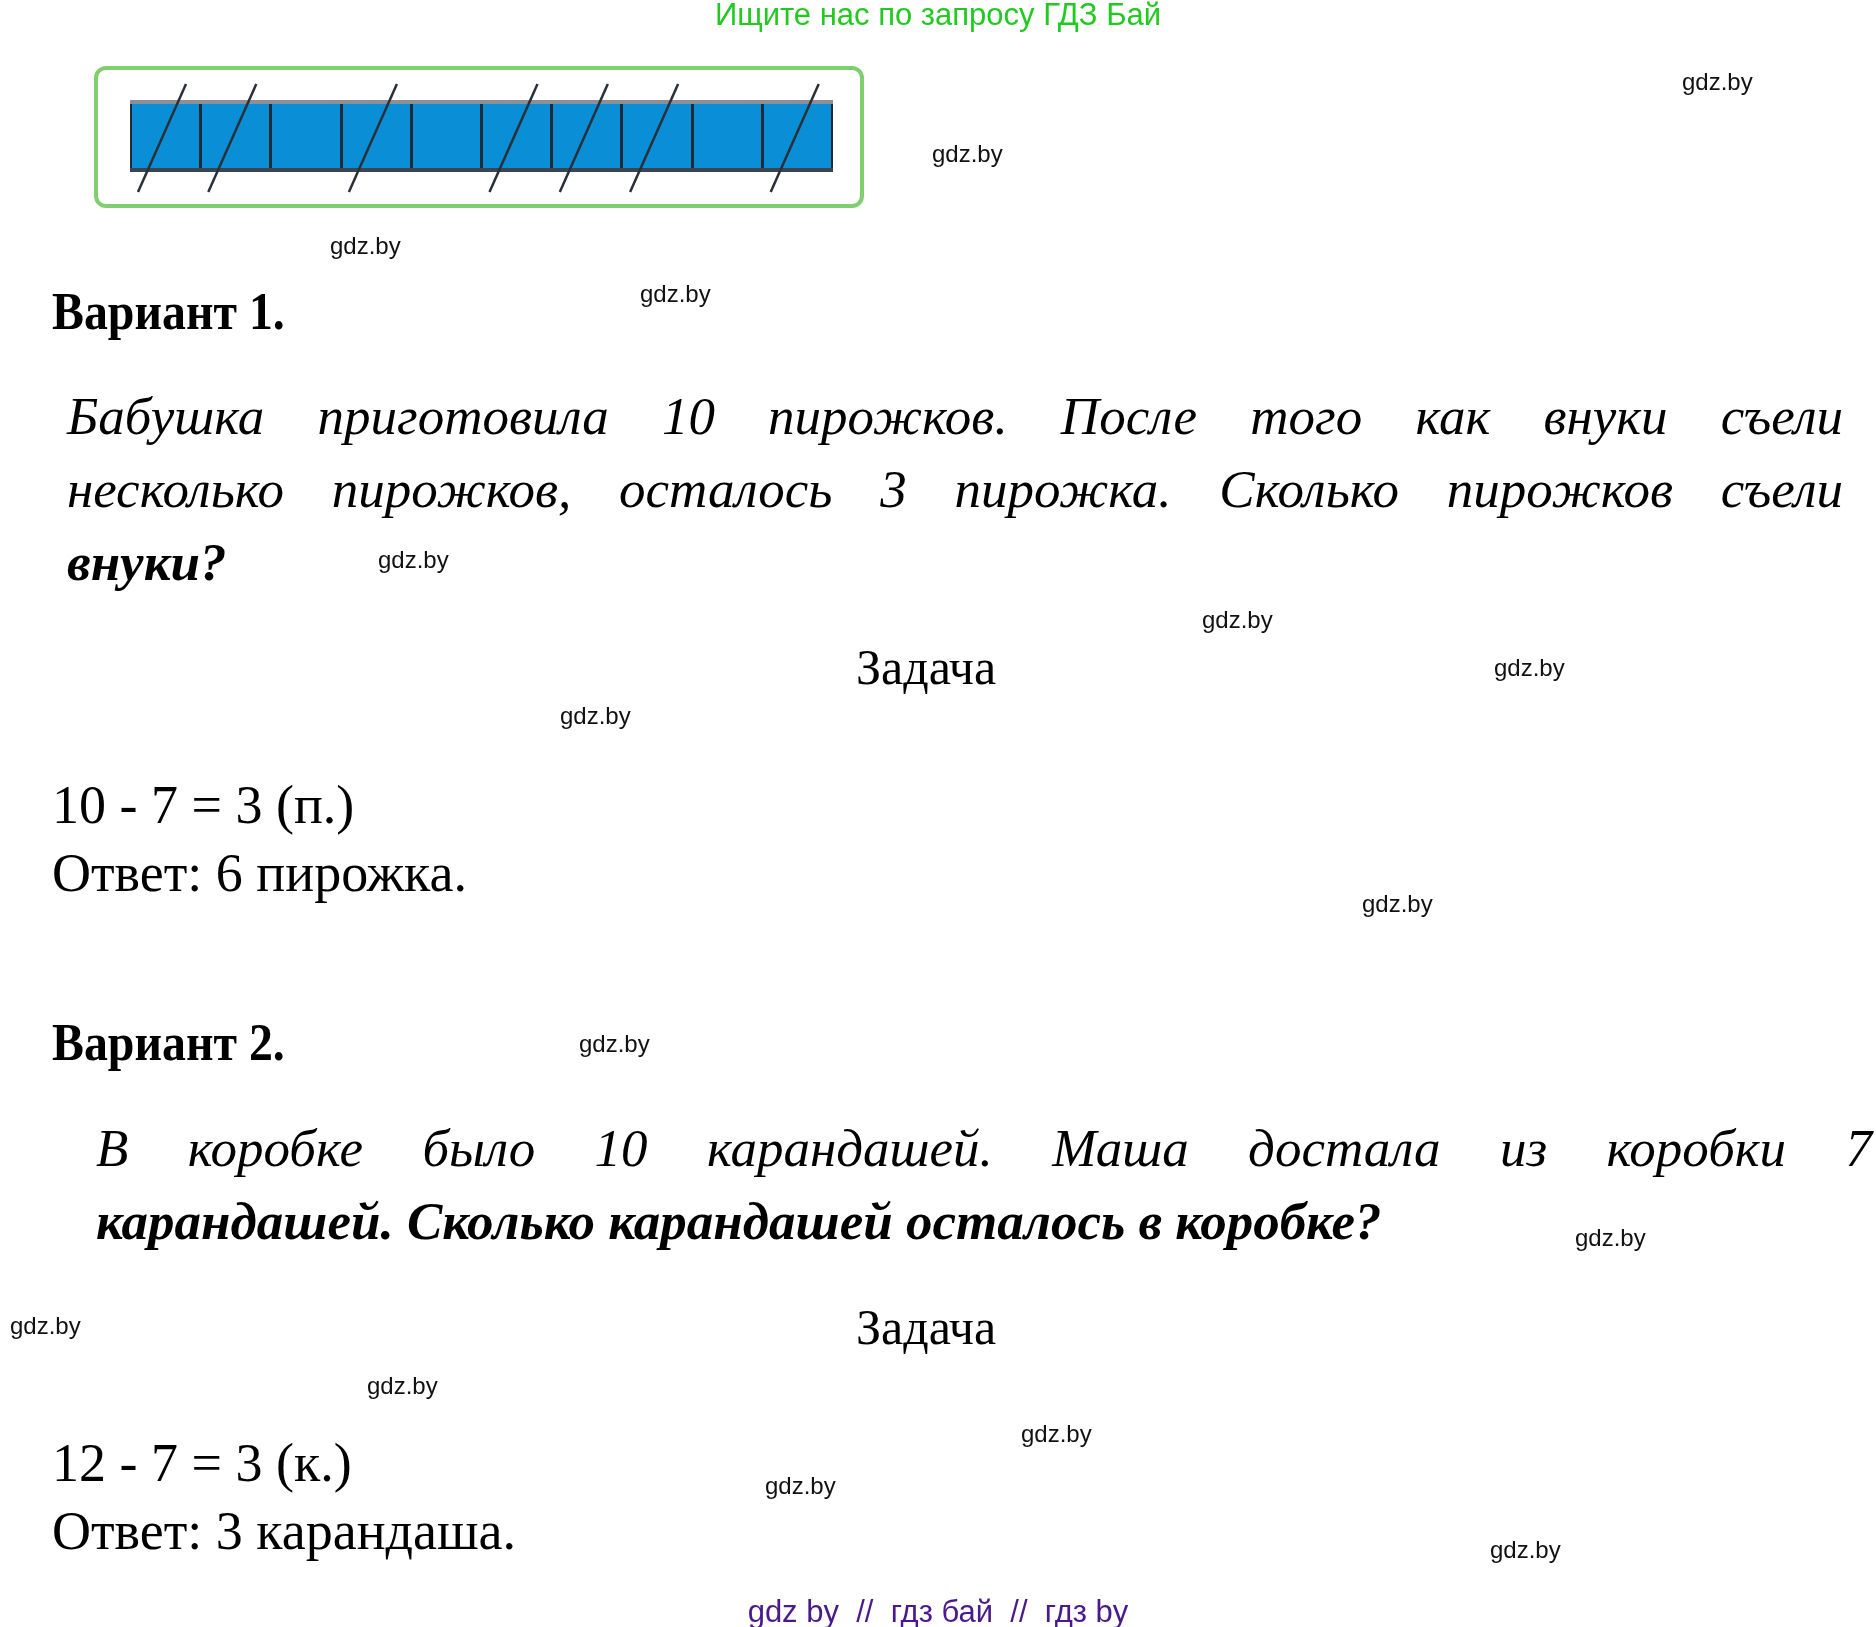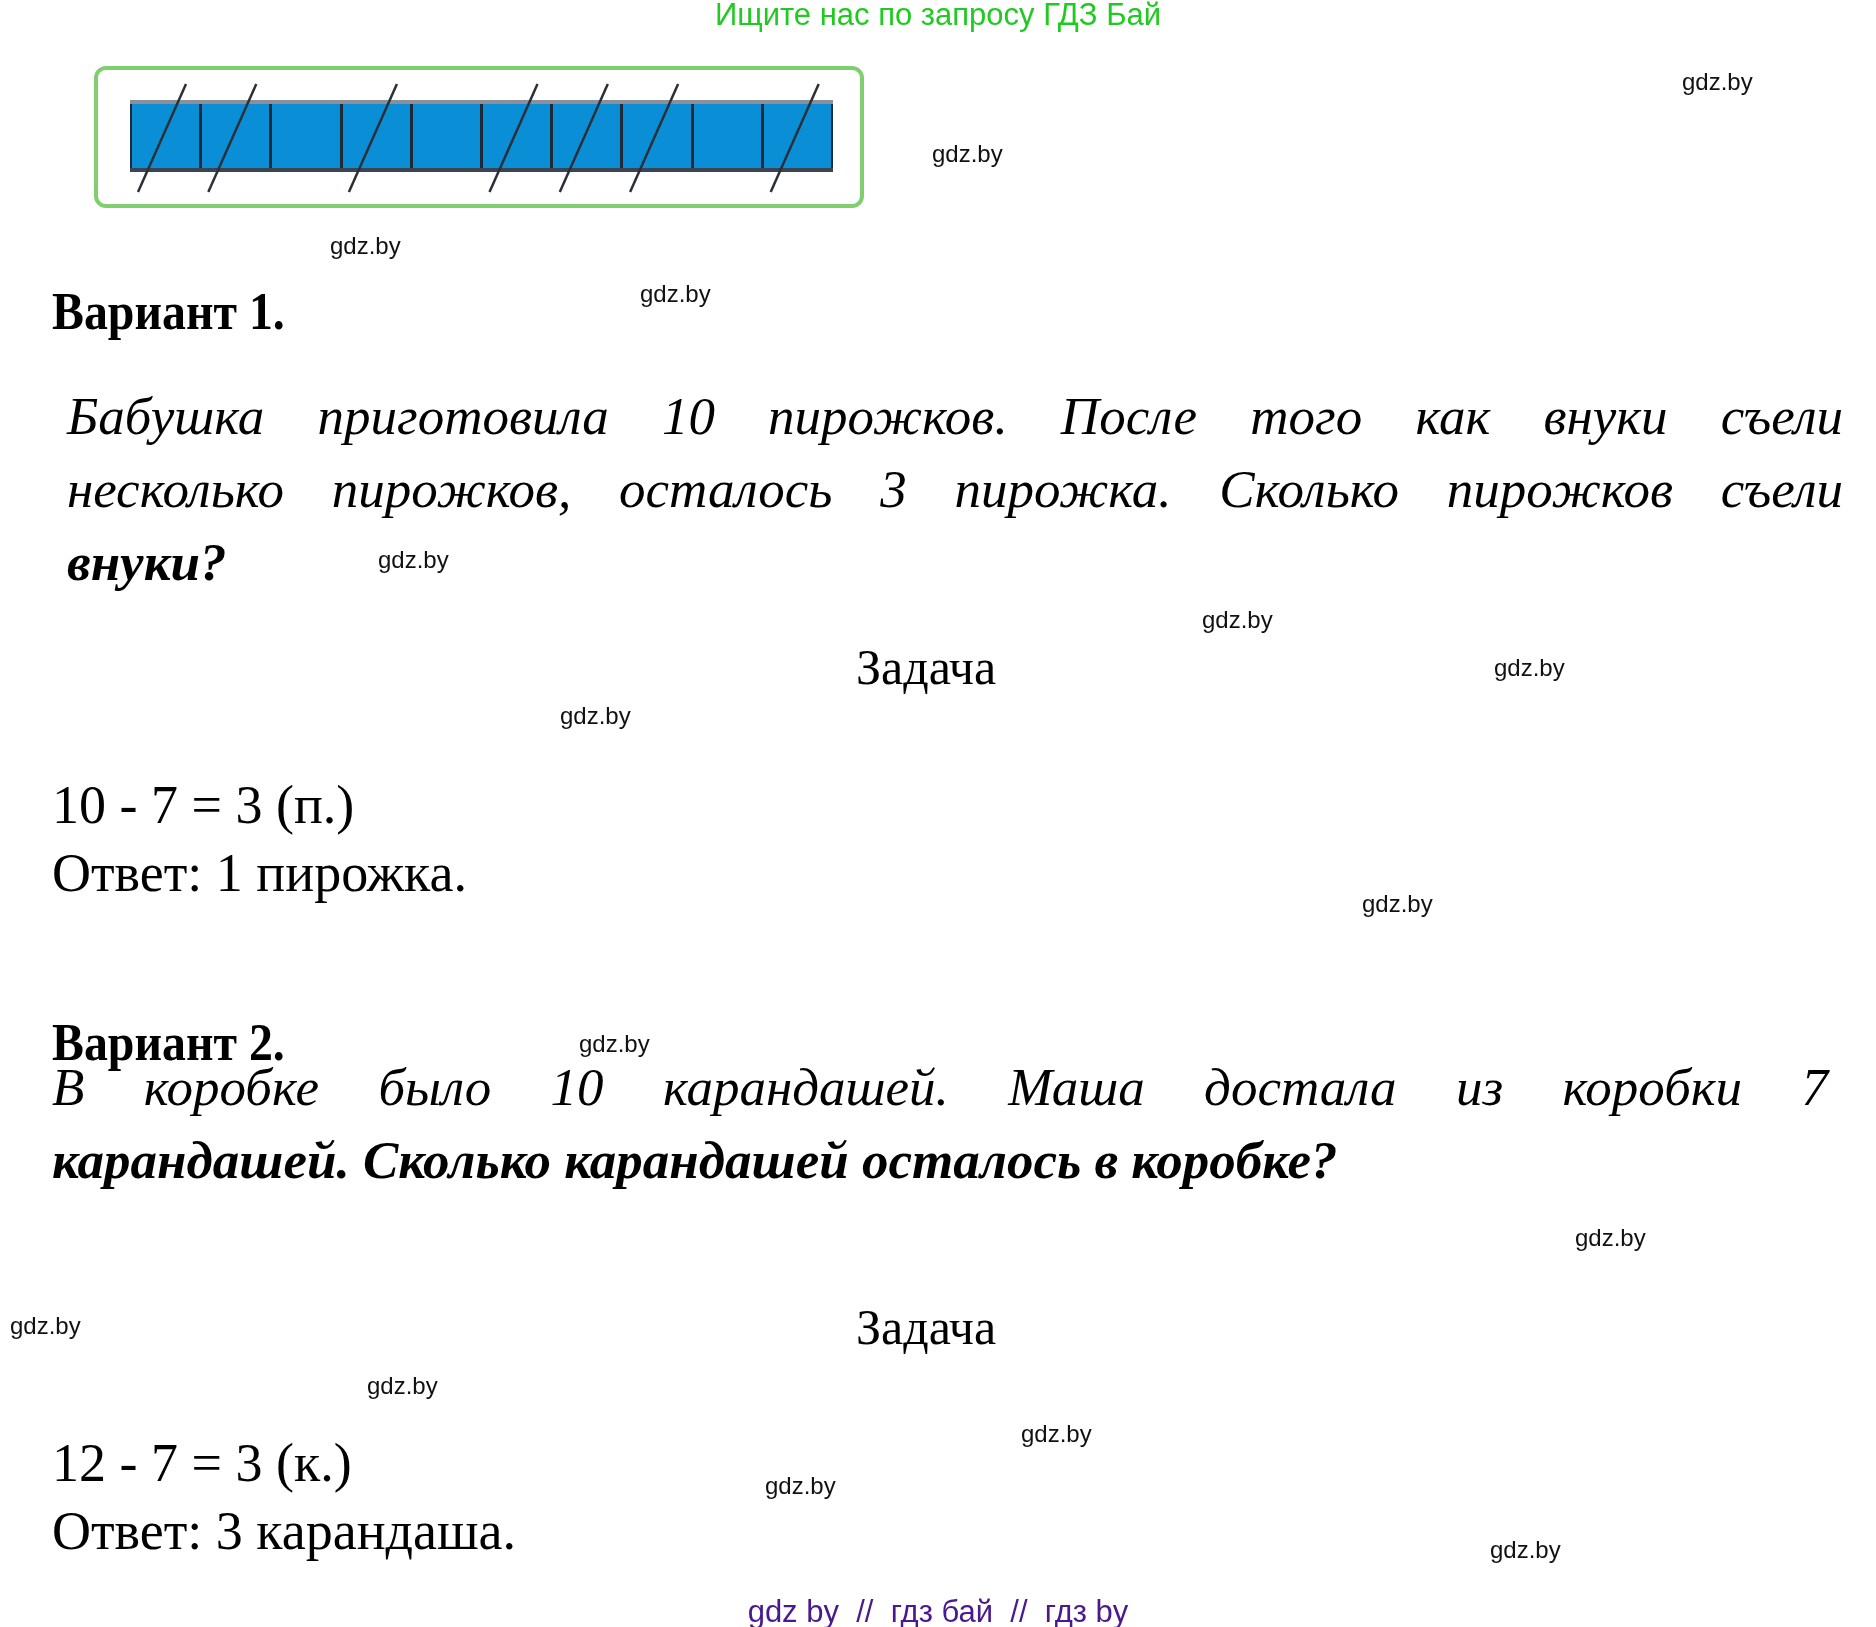--- a/index.html
+++ b/index.html
@@ -69,24 +69,24 @@
   </div>
 
 <div class="abs heading" style="left:52px; top:282px;">Вариант 1.</div>
 <div class="abs para" style="top:380px;margin-left:15px;">
   <span class="line">Бабушка приготовила 10 пирожков. После того как внуки съели</span>
   <span class="line">несколько пирожков, осталось 3 пирожка.  Сколько пирожков съели</span>
   <span class="line last">внуки?</span>
 </div>
 <div class="abs task" style="left:856px; top:638px;">Задача</div>
 <div class="abs eq" style="left:52px; top:778px;">10 - 7 = 3 (п.)</div>
-<div class="abs eq" style="left:52px; top:846px;">Ответ: 1 пирожка.</div>
+<div class="abs eq" style="left:52px; top:846px;">Ответ: 6 пирожка.</div>
 
 <div class="abs heading" style="left:52px; top:1013px;">Вариант 2.</div>
-<div class="abs para" style="top:1051px;">
+<div class="abs para" style="top:1112px;margin-left:44px;">
   <span class="line">В коробке было 10 карандашей. Маша достала из коробки 7</span>
   <span class="line last">карандашей. Сколько карандашей осталось в коробке?</span>
 </div>
 <div class="abs task" style="left:856px; top:1298px;">Задача</div>
 <div class="abs eq" style="left:52px; top:1436px;">12 - 7 = 3 (к.)</div>
 <div class="abs eq" style="left:52px; top:1504px;">Ответ: 3 карандаша.</div>
 
 <div class="abs footer">gdz by  //  гдз бай  //  гдз by</div>
 
 </body></html>

